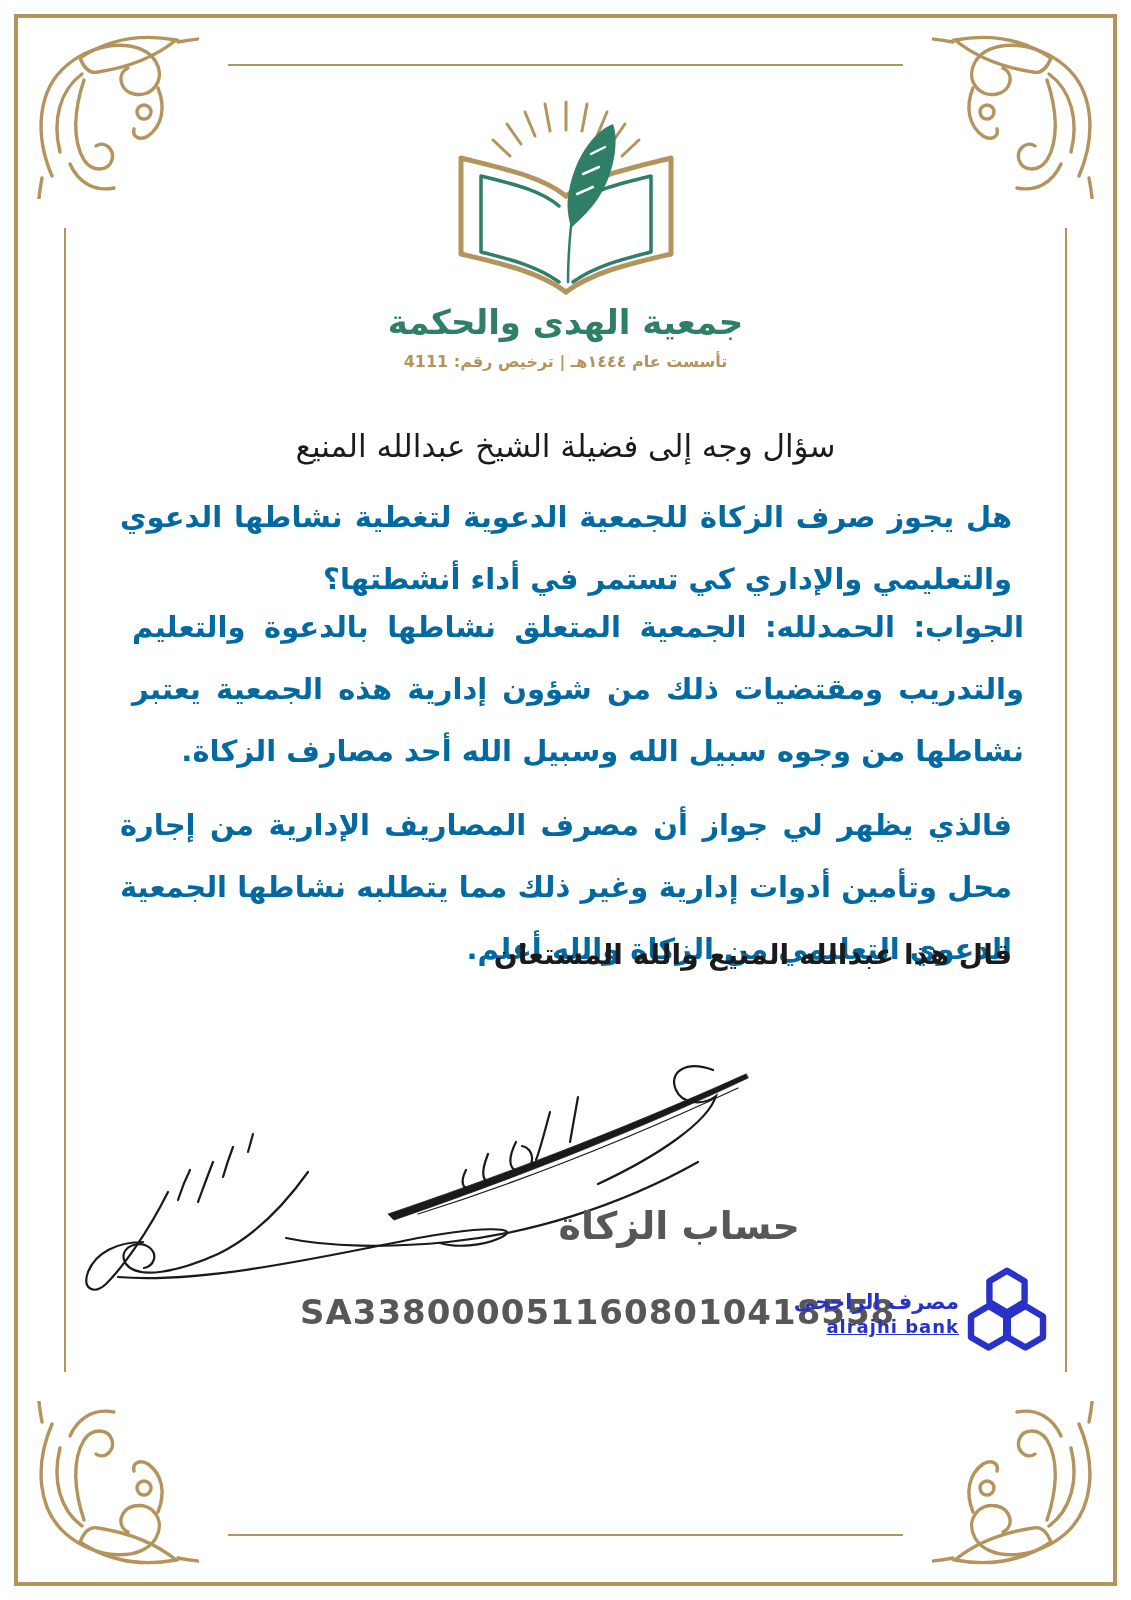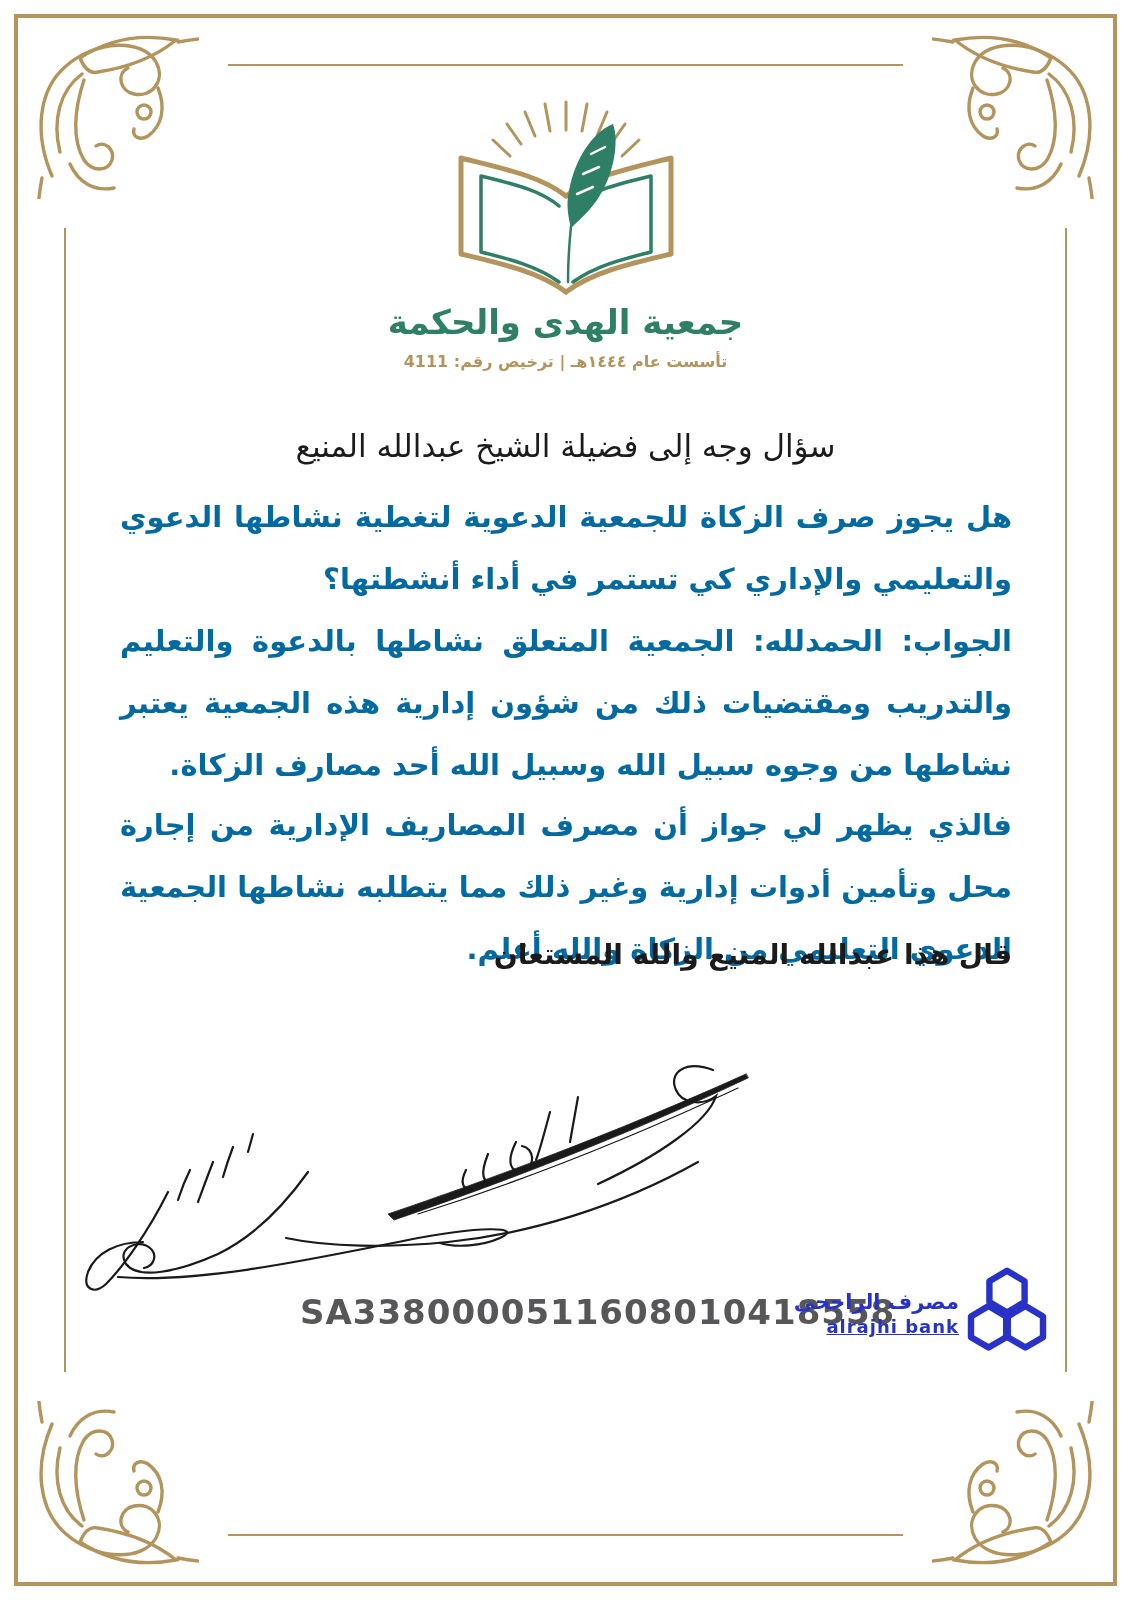--- a/index.html
+++ b/index.html
@@ -44,21 +44,21 @@
     text-align:center; direction:rtl;
     font-size:31px; font-weight:400; color:#1b1b1b;
   }
   .para {
     position:absolute; left:120px; width:892px;
     direction:rtl; text-align:justify; text-align-last:right;
     font-size:29px; font-weight:700; color:#0369a1;
     line-height:62px;
   }
   .p-question { top:486px; }
-  .p-answer1  { top:610px; }
+  .p-answer1  { top:596px;margin-left:12px; }
   .p-answer2  { top:794px; }
   .signoff {
     position:absolute; top:938px; left:120px; width:892px;
     direction:rtl; text-align:right;
     font-size:28px; font-weight:700; color:#1b1b1b;
   }
 
   
   .signature { position:absolute; left:58px; top:1042px; }
 
@@ -168,20 +168,21 @@
       <path d="M 250,130 C 225,165 195,195 160,212 C 120,230 80,238 68,222 C 58,207 80,196 92,206 C 100,213 96,224 86,226"></path>
       <path d="M 110,150 C 90,190 65,225 48,242 C 36,253 24,247 30,230 C 38,210 60,200 85,200"></path>
       <path d="M 155,120 C 148,138 143,152 140,160"></path>
       <path d="M 175,105 C 170,118 167,128 165,135"></path>
       <path d="M 195,92 L 190,110"></path>
       <path d="M 132,128 C 125,142 122,152 120,158"></path>
       <path d="M 60,235 C 140,242 260,216 350,198 C 420,184 468,184 442,196 C 424,204 398,206 382,201"></path>
     </g>
   </svg>
 
+  <div class="zakat-heading">حساب الزكاة</div>
   <div class="iban">SA3380000511608010418558</div>
 
   <div class="bank">
     <div class="bank-text">
       <div class="bank-ar">مصرف الراجحي</div>
       <div class="bank-en">alrajhi bank</div>
     </div>
     <svg width="96" height="104" viewBox="0 0 120 124">
       <g fill="none" stroke="#2832c8" stroke-width="8" stroke-linejoin="round">
         <path d="M60,8 L82,21 L82,47 L60,60 L38,47 L38,21 Z"></path>

